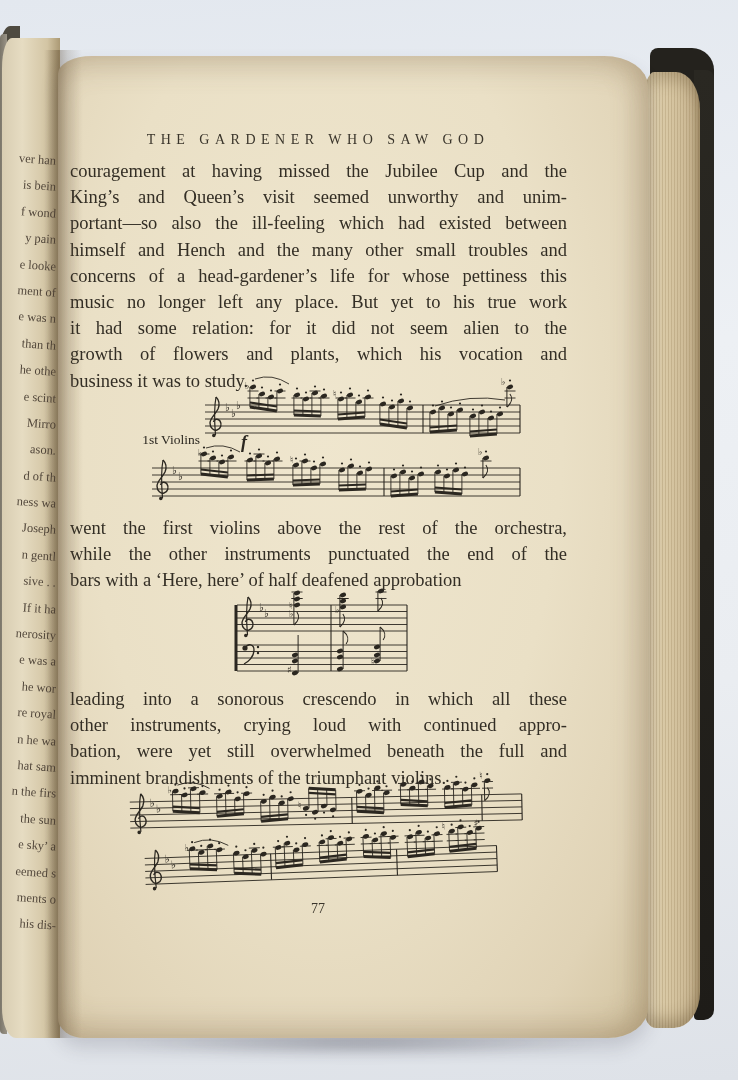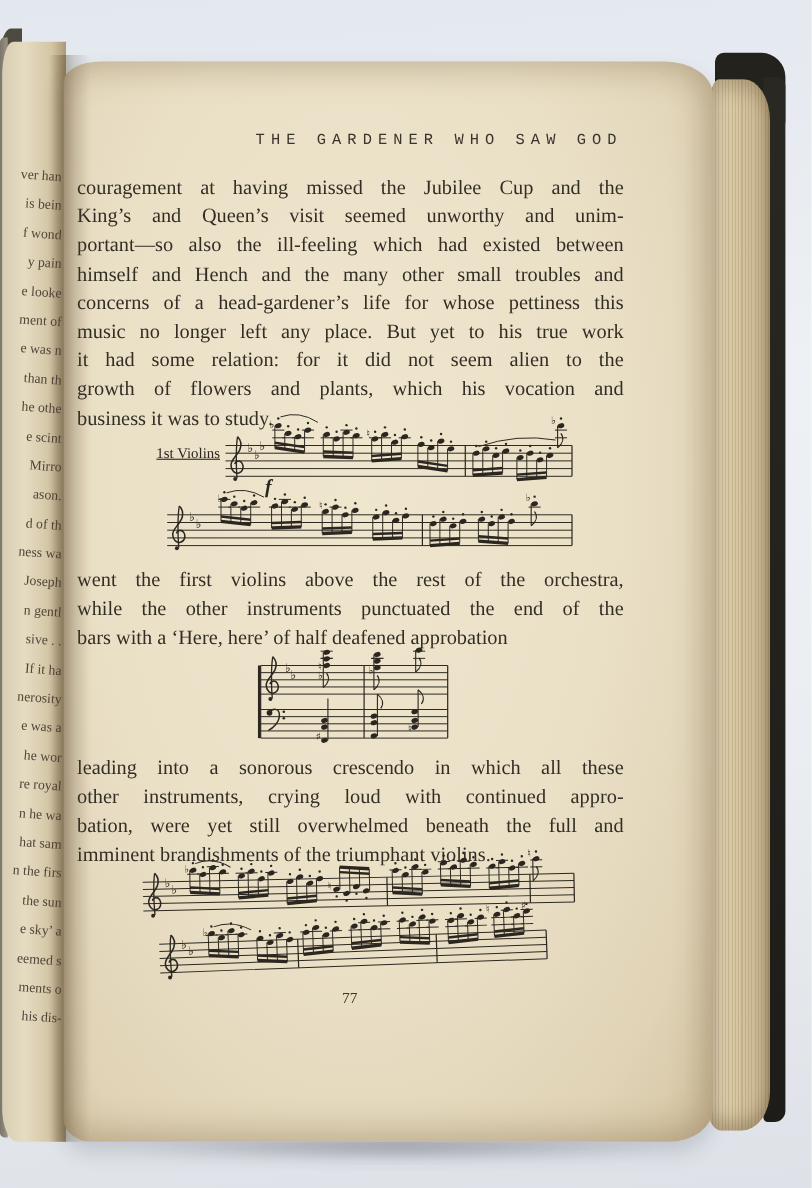--- a/index.html
+++ b/index.html
@@ -41,29 +41,29 @@
                  background:linear-gradient(90deg, rgba(80,60,35,0) 0%, rgba(75,56,32,.34) 38%,
                             rgba(75,56,32,.16) 62%, rgba(75,56,32,0) 100%);}
 
   
   .page{left:58px;top:56px;width:590px;height:982px;z-index:4;
         background:radial-gradient(ellipse at 45% 38%, #efe6ce 0%, #eae0c6 52%, #e0d3b6 82%, #d2c3a0 100%);
         border-radius:34px 44px 40px 26px / 18px 30px 30px 20px;
         box-shadow:inset 0 14px 26px rgba(120,95,60,.16), inset 0 -16px 26px rgba(120,95,60,.18),
                    inset -14px 0 26px rgba(120,95,60,.16), 0 10px 18px rgba(60,60,75,.18);}
   .page *{position:absolute;}
-  .running-head{top:64px;left:12px;width:496px;text-align:right;color:#3a352b;
-                font-size:14px;letter-spacing:5.5px;white-space:nowrap;font-family:Liberation Mono, monospace;}
+  .running-head{top:76px;left:12px;width:496px;text-align:center;color:#3a352b;
+                font-size:14px;letter-spacing:5.5px;white-space:nowrap;}
   .para{left:12px;width:497px;color:#332e25;font-size:18.5px;}
   .para .tline{position:static;display:block;height:26.2px;line-height:26.2px;
                text-align:justify;text-align-last:justify;white-space:normal;}
   .para .tline:last-child{text-align-last:left;}
   .p1{top:102px;} .p2{top:459px;} .p3{top:630px;}
-  .violins-label{top:348px;left:10px;width:132px;text-align:right;color:#2b2720;
-                 font-size:13.5px;text-decoration:underline;}
+  .violins-label{top:376px;left:10px;width:132px;text-align:right;color:#2b2720;
+                 font-size:13.5px;}
   .dyn-f{top:376px;left:183px;color:#2b2720;font-size:18px;font-style:italic;font-weight:bold;}
   .music{overflow:visible;}
   .m1a{top:315px;left:147px;}
   .m1b{top:384px;left:94px;}
   .mgrand{top:533px;left:177px;}
   .m3c{top:712px;left:72px;transform:rotate(-1.2deg);}
   .m3d{top:770px;left:87px;transform:rotate(-2.1deg);}
   .page-number{top:845px;left:12px;width:496px;text-align:center;color:#3a352b;font-size:14px;}
 </style>
 </head>

